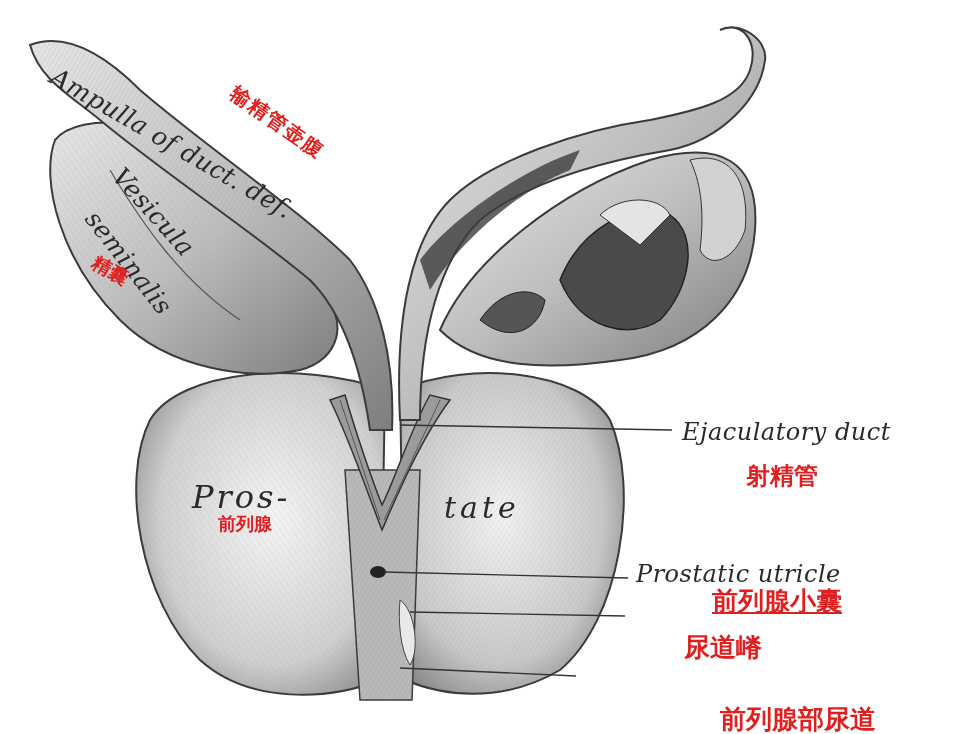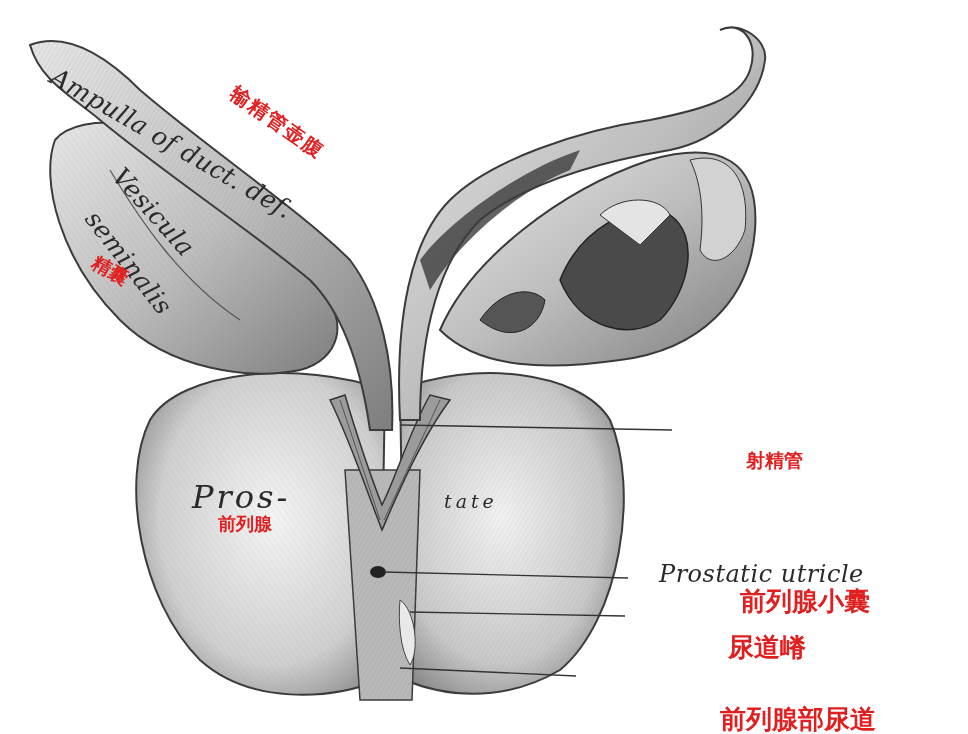--- a/index.html
+++ b/index.html
@@ -96,25 +96,26 @@
   </svg>
 
   <div class="lbl-en rot" style="left:60px; top:62px; transform:rotate(30deg); font-size:25px;">Ampulla of duct. def.</div>
   <div class="lbl-cn rot" style="left:240px; top:80px; transform:rotate(35deg); font-size:20px; letter-spacing:2px;">输精管壶腹</div>
 
   <div class="lbl-en rot" style="left:128px; top:162px; transform:rotate(48deg); font-size:25px;">Vesicula</div>
   <div class="lbl-en rot" style="left:102px; top:205px; transform:rotate(52deg); font-size:25px;">seminalis</div>
   <div class="lbl-cn rot" style="left:100px; top:250px; transform:rotate(30deg); font-size:19px;">精囊</div>
 
   <div class="lbl-en" style="left:192px; top:478px; font-size:32px; letter-spacing:3px;">Pros-</div>
-  <div class="lbl-en" style="left:444px; top:490px; font-size:19px; letter-spacing:4px;">tate</div>
+  <div class="lbl-en" style="left:444px; top:490px; font-size:30px; letter-spacing:4px;">tate</div>
   <div class="lbl-cn" style="left:218px; top:512px; font-size:18px;">前列腺</div>
 
-  <div class="lbl-cn" style="left:746px; top:448px; font-size:19px;">射精管</div>
+  <div class="lbl-en" style="left:682px; top:418px;">Ejaculatory duct</div>
+  <div class="lbl-cn" style="left:746px; top:460px; font-size:24px;">射精管</div>
 
-  <div class="lbl-en" style="left:636px; top:560px;margin-left:23px;">Prostatic utricle</div>
-  <div class="lbl-cn" style="left:740px; top:584px; font-size:26px;">前列腺小囊</div>
+  <div class="lbl-en" style="left:636px; top:560px;">Prostatic utricle</div>
+  <div class="lbl-cn" style="left:712px; top:584px; font-size:26px;text-decoration:underline;">前列腺小囊</div>
 
-  <div class="lbl-cn" style="left:728px; top:630px; font-size:26px;">尿道嵴</div>
+  <div class="lbl-cn" style="left:684px; top:630px; font-size:26px;">尿道嵴</div>
 
   <div class="lbl-cn" style="left:720px; top:702px; font-size:26px;">前列腺部尿道</div>
 
 </div>
 
 </body></html>

